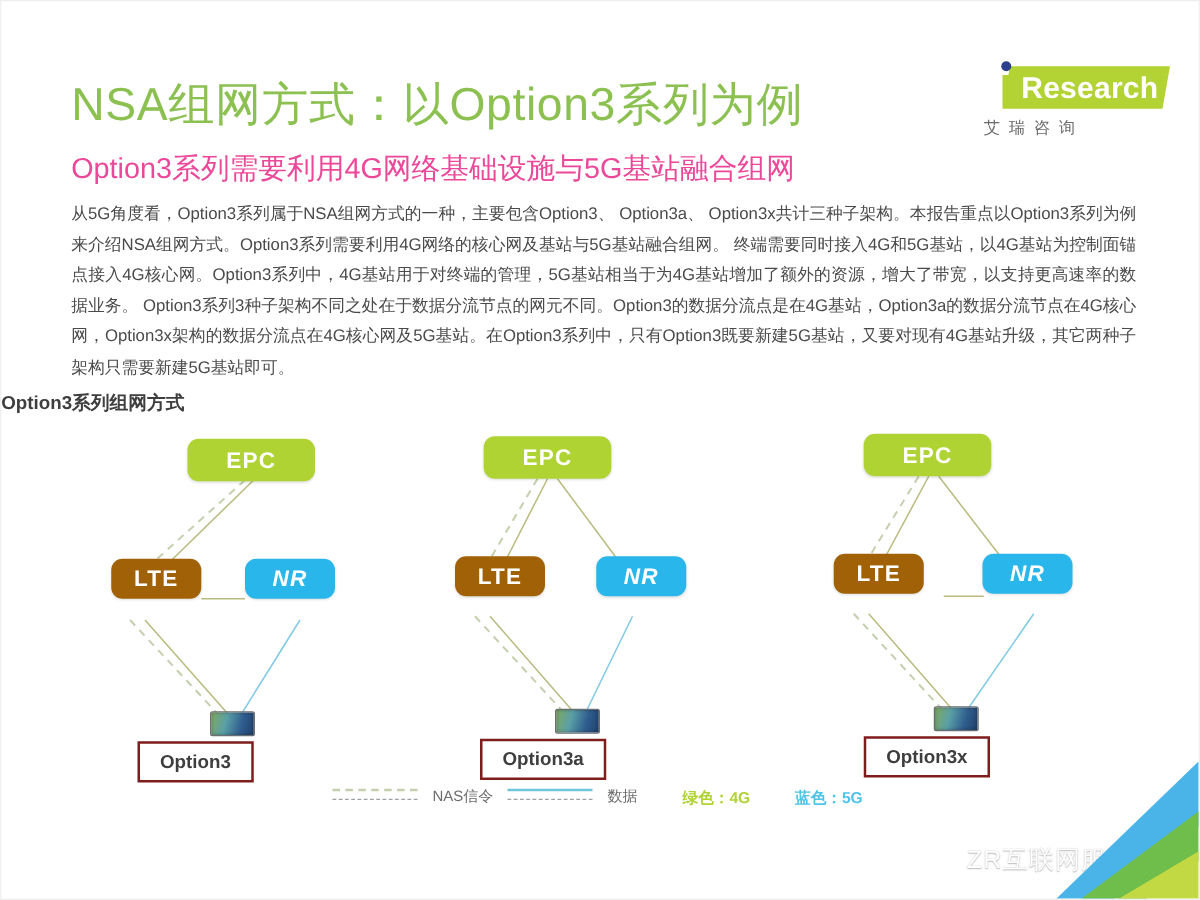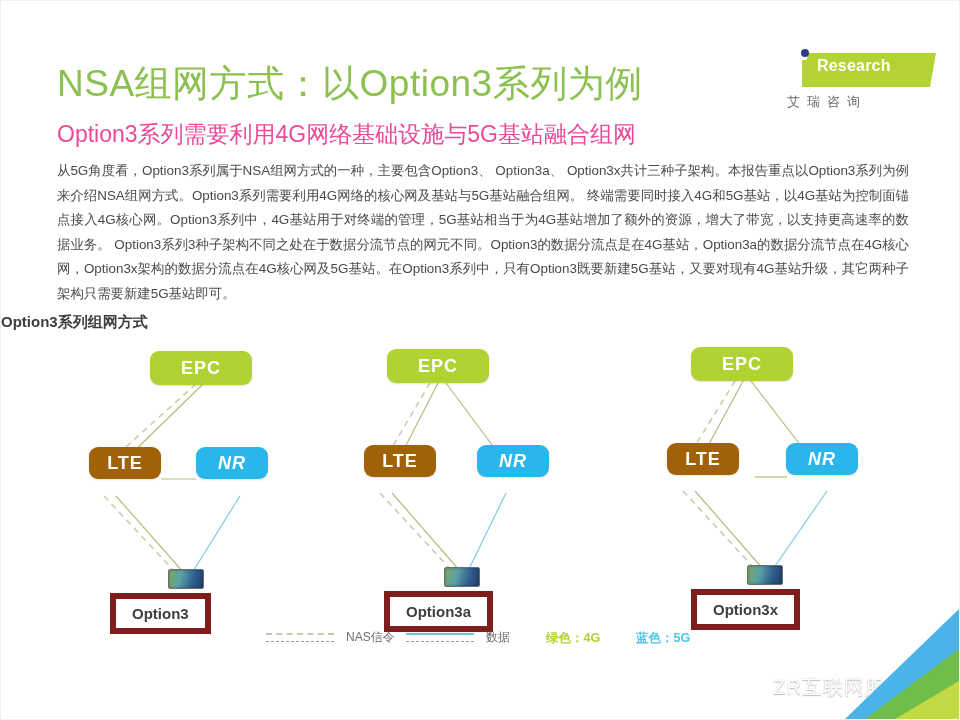--- a/index.html
+++ b/index.html
@@ -49,21 +49,21 @@
     position:absolute;left:16px;top:2px;
     width:8px;height:8px;border-radius:50%;
     background:#2b3f8c;
   }
   .logo-i-stem{
     position:absolute;left:17px;top:13px;
     width:7px;height:26px;background:#b3d334;
   }
   .logo-word{
     position:absolute;left:32px;top:10px;
-    font-size:16px;font-weight:700;color:#ffffff;
+    font-size:24px;font-weight:700;color:#ffffff;
     letter-spacing:.2px;
     font-family:"Liberation Sans",sans-serif;
   }
   .logo-cn{
     position:absolute;left:20px;top:46px;
     font-size:13px;color:#6b6b6b;letter-spacing:7px;
   }
 
   
   .para{
@@ -108,32 +108,32 @@
     position:absolute;
     width:34px;height:18px;
     border:1.5px solid #6b6f73;
     border-radius:2px;
     background:linear-gradient(105deg,#7fa85f 0%,#5aa0a6 35%,#2f5d8e 70%,#20406b 100%);
     box-shadow:inset 0 0 3px rgba(0,0,0,.35);
   }
 
   .caption{
     position:absolute;
-    border:6px solid #7f1d1d;
+    border:2px solid #7f1d1d;
     background:#ffffff;
     font-size:15px;font-weight:700;color:#3e3e3e;
     padding:6px 16px;
     white-space:nowrap;
   }
 
   
   .legend{
     position:absolute;left:0;top:626px;width:960px;height:30px;
   }
-  .lg-item{position:absolute;display:flex;align-items:center;}
+  .lg-item{position:absolute;display:flex;align-items:flex-start;}
   .lg-lines{position:relative;width:68px;height:14px;margin-right:12px;}
   .lg-dash-top{
     position:absolute;left:0;top:2px;width:68px;height:0;
     border-top:2px dashed #c4cfae;
   }
   .lg-dash-bot{
     position:absolute;left:0;top:10px;width:68px;height:0;
     border-top:1.6px dashed #9aa0a6;
   }
   .lg-solid-top{

